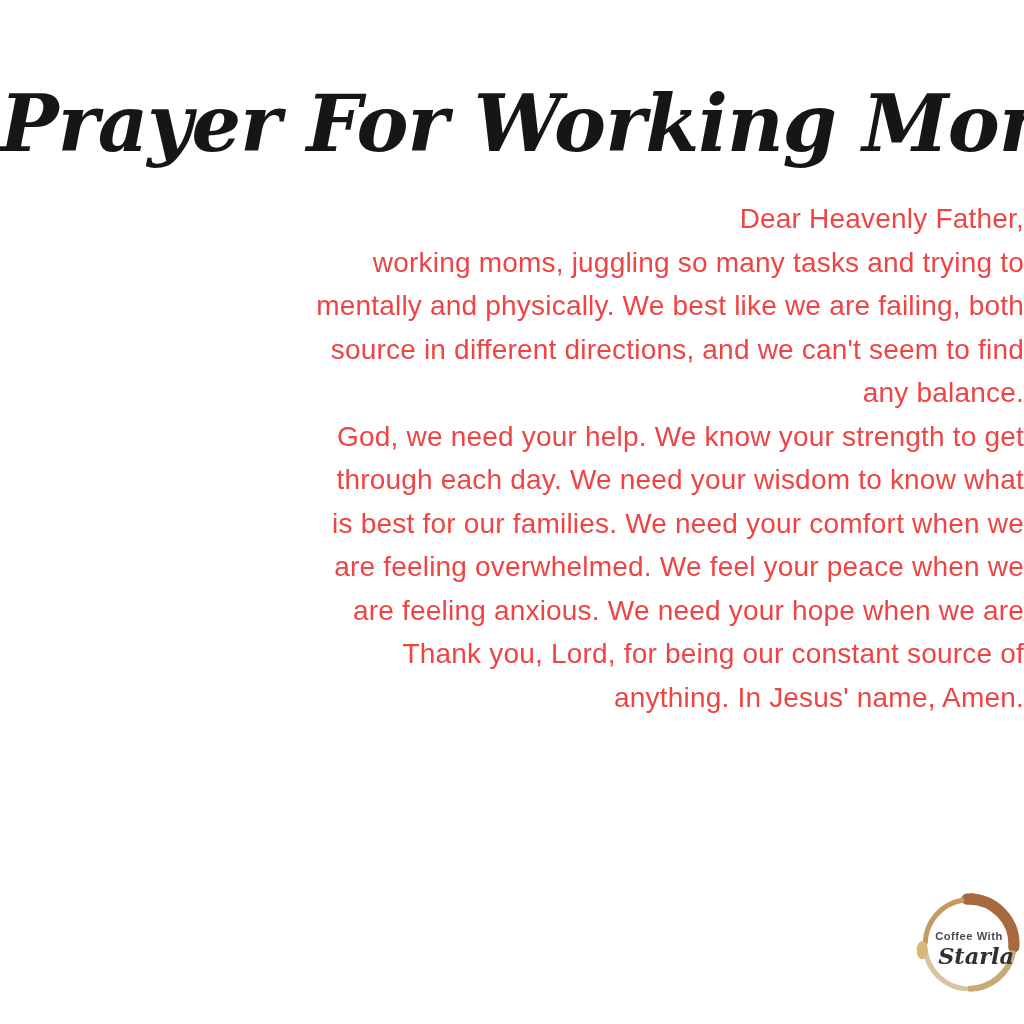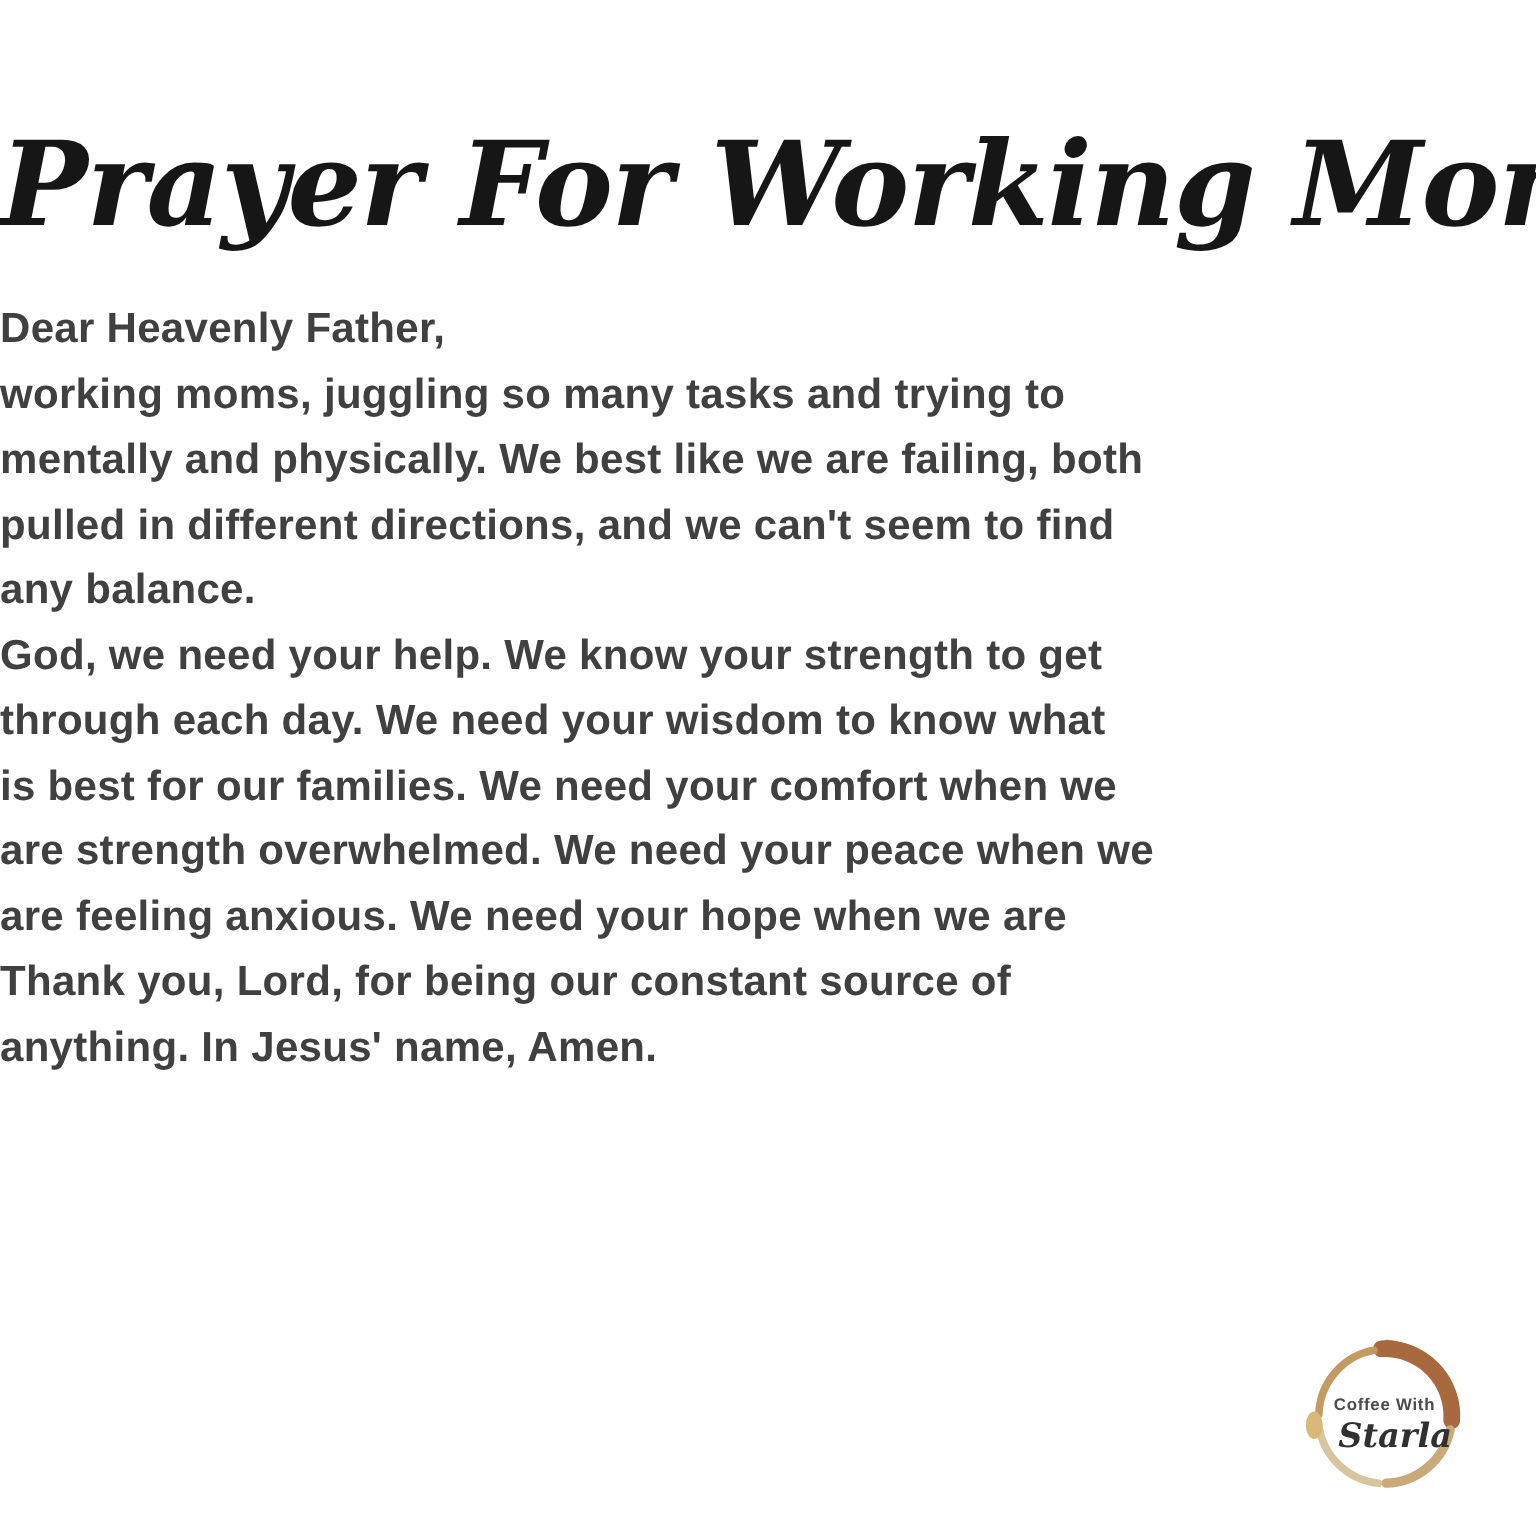--- a/index.html
+++ b/index.html
@@ -27,33 +27,33 @@
     font-size: 78px;
     letter-spacing: -1px;
     color: #161616;
     white-space: nowrap;
   }
   .prayer {
     position: absolute;
     top: 197px;
     left: 0;
     width: 100%;
-    text-align: left;
+    text-align: right;
     font-size: 28px;
     line-height: 43.5px;
-    font-weight: 700;
+    font-weight: 400;
     letter-spacing: 0.2px;
-    color: #404040;
+    color: #ef4444;
   }
   .prayer .line {
     white-space: nowrap;
   }
   .logo {
     position: absolute;
-    left: 867px;
+    left: 913px;
     top: 888px;
     width: 112px;
     height: 112px;
   }
   .logo svg {
     width: 100%;
     height: 100%;
     display: block;
   }
 </style>
@@ -61,26 +61,26 @@
 <body>
 
 <div id="canvas">
 
   <h1 class="title">Prayer For Working Moms</h1>
 
   <div class="prayer">
     <div class="line">Dear Heavenly Father,</div>
     <div class="line">working moms, juggling so many tasks and trying to</div>
     <div class="line">mentally and physically. We best like we are failing, both</div>
-    <div class="line">pulled in different directions, and we can't seem to find</div>
+    <div class="line">source in different directions, and we can't seem to find</div>
     <div class="line">any balance.</div>
     <div class="line">God, we need your help. We know your strength to get</div>
     <div class="line">through each day. We need your wisdom to know what</div>
     <div class="line">is best for our families. We need your comfort when we</div>
-    <div class="line">are strength overwhelmed. We need your peace when we</div>
+    <div class="line">are feeling overwhelmed. We feel your peace when we</div>
     <div class="line">are feeling anxious. We need your hope when we are</div>
     <div class="line">Thank you, Lord, for being our constant source of</div>
     <div class="line">anything. In Jesus' name, Amen.</div>
   </div>
 
   <div class="logo">
     <svg viewBox="0 0 110 110">
 
       <path d="M 53 11 A 44 44 0 0 1 99 58" fill="none" stroke-width="11" stroke-linecap="round" stroke="#a8693f"></path>
       <path d="M 98 64 A 44 44 0 0 1 56 99" fill="none" stroke-width="6" stroke-linecap="round" stroke="#c9a87a"></path>

